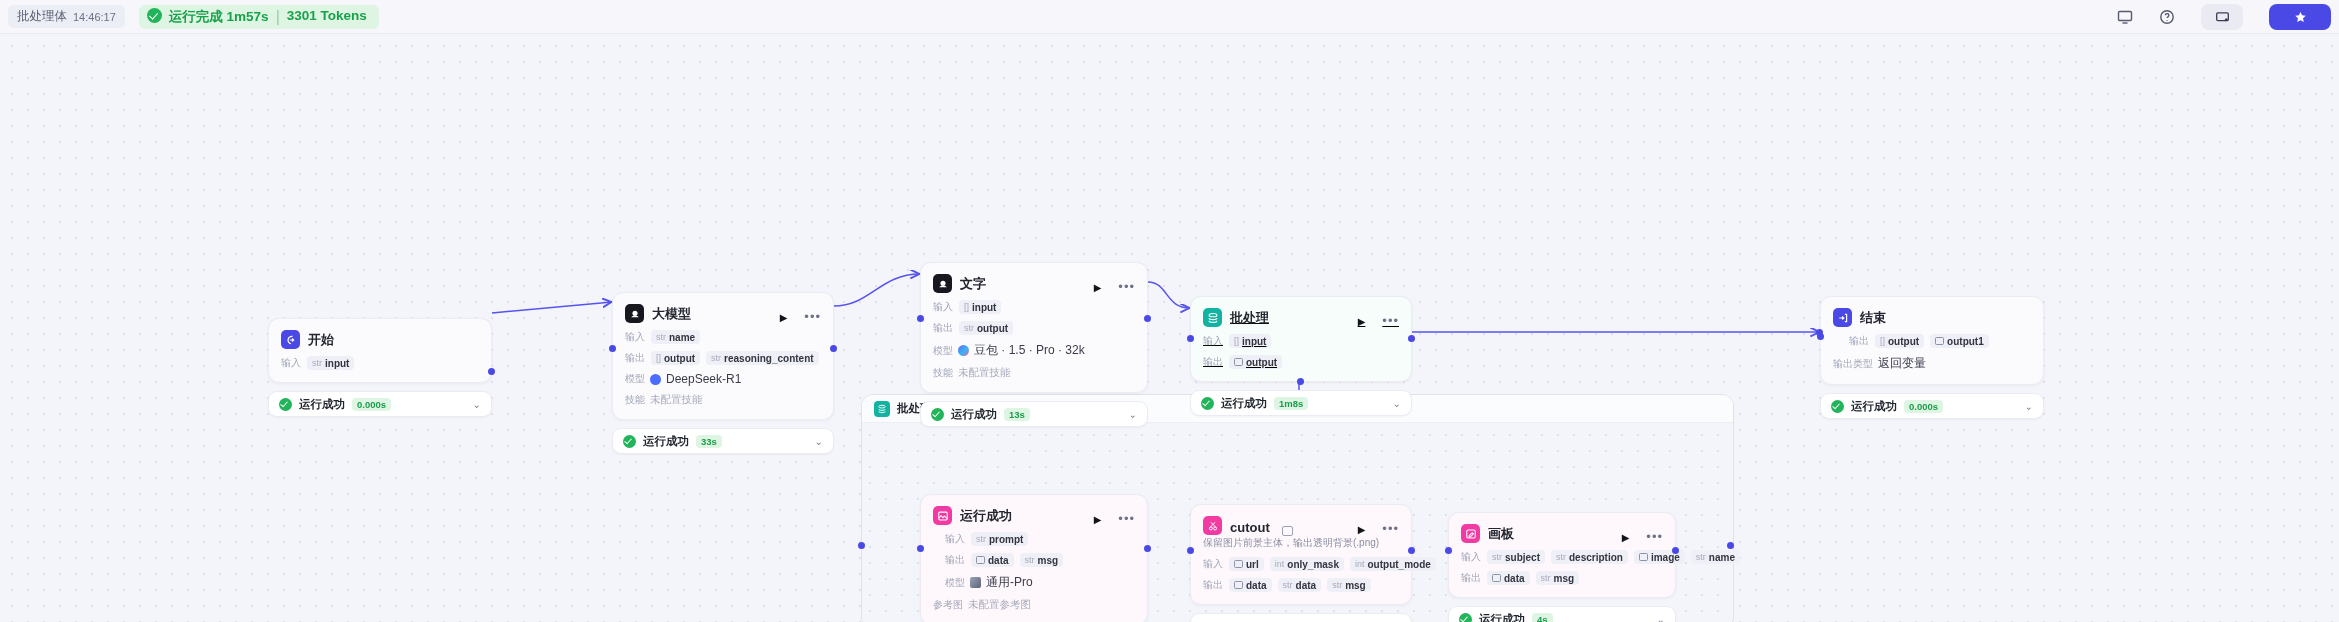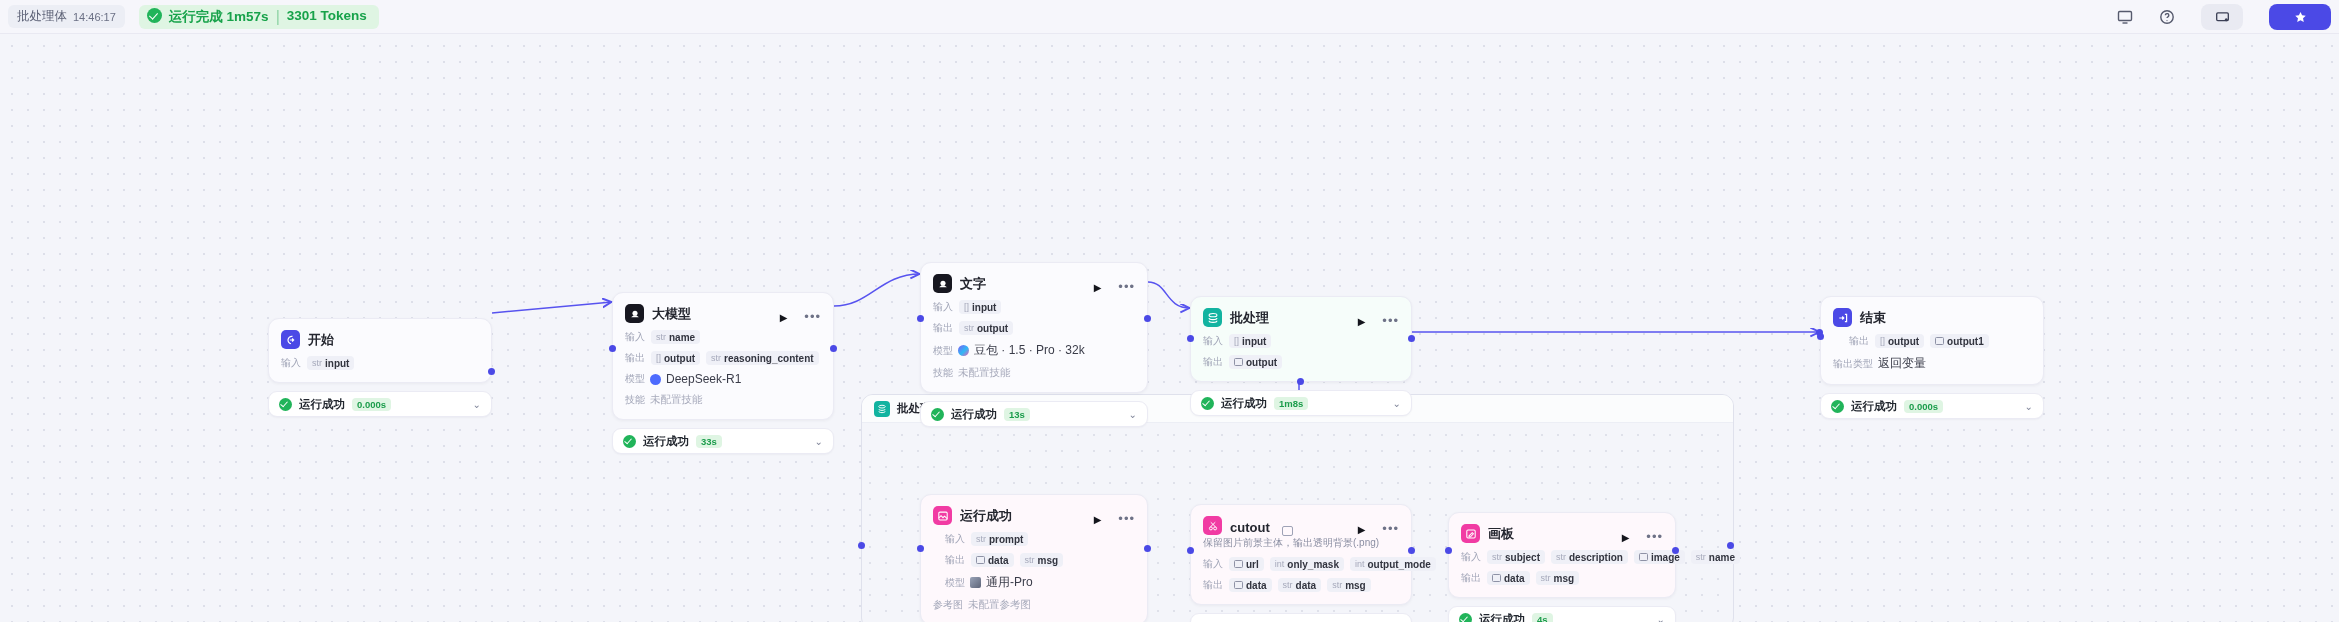--- a/index.html
+++ b/index.html
@@ -72,21 +72,21 @@
   
   .node { position:absolute; }
   .card {
     background:#fbfbfe;
     border:1px solid #ebebf4;
     border-radius:11px;
     box-shadow:0 1px 3px rgba(30,30,60,.05);
     padding:11px 12px 12px 12px;
     position:relative;
   }
-  .card.tinted-grn { background:#f6fdfa; }
+  .card.tinted-grn { background:#f6fdfa;text-decoration:underline; }
   .card.tinted-pnk { background:#fef8fc; }
 
   .card-head { display:flex; align-items:flex-end; gap:8px; }
   .nicon {
     width:19px;height:19px;border-radius:5px;flex:none;
     display:flex;align-items:center;justify-content:center;
     color:#fff;
   }
   .nicon.blue{background:#4b49e6;}
   .nicon.black{background:#171720;}

